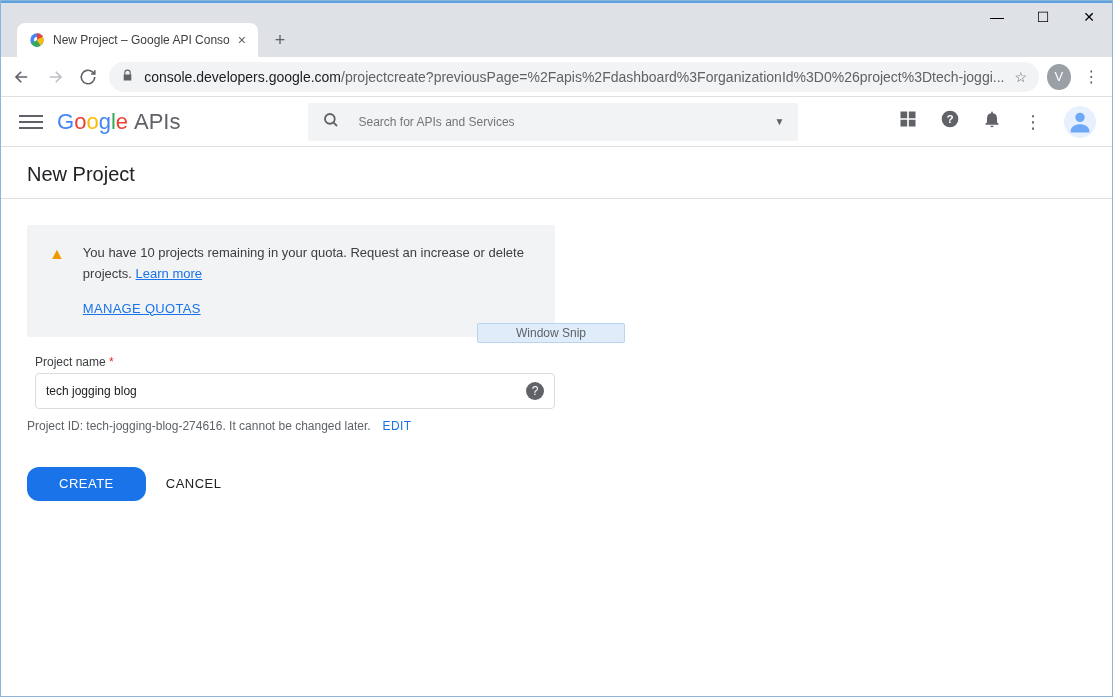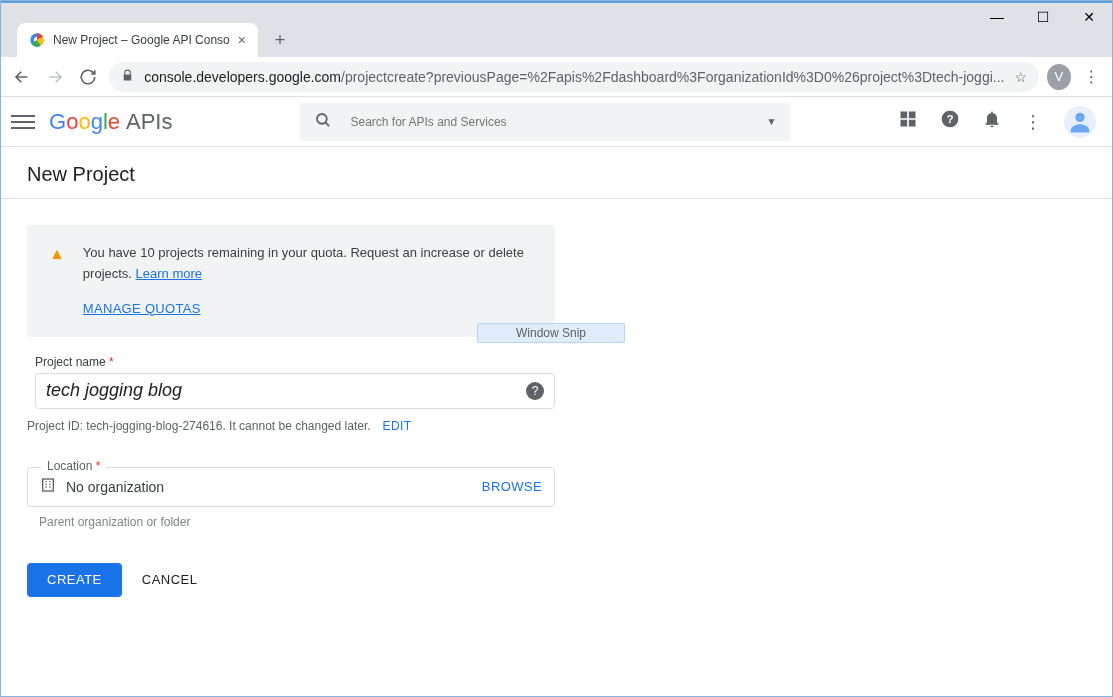--- a/index.html
+++ b/index.html
@@ -21,21 +21,21 @@
   .omnibox { flex: 1; height: 30px; background: #f1f3f4; border-radius: 15px; display: flex; align-items: center; padding: 0 12px; font-size: 14px; color: #202124; }
   .lock { margin-right: 10px; color: #5f6368; font-size: 12px; }
   .url-text { flex: 1; text-align: left; white-space: nowrap; overflow: hidden; text-overflow: ellipsis; }
   .url-host { color: #202124; }
   .url-path { color: #5f6368; }
   .star { margin-left: 10px; color: #5f6368; cursor: pointer; }
   .avatar-small { width: 26px; height: 26px; border-radius: 50%; background: #9aa0a6; color: #fff; display: flex; align-items: center; justify-content: center; font-size: 13px; }
   .menu-dots { width: 28px; display: flex; align-items: center; justify-content: center; font-size: 16px; color: #5f6368; cursor: pointer; }
 
   
-  .gapi-header { height: 50px; display: flex; align-items: center; padding: 0 16px 0 10px; border-bottom: 1px solid #e0e0e0; }
+  .gapi-header { height: 50px; display: flex; align-items: center; padding: 0 16px 0 18px; border-bottom: 1px solid #e0e0e0; }
   .hamburger { width: 24px; height: 24px; display: flex; flex-direction: column; justify-content: center; gap: 4px; cursor: pointer; margin-right: 14px; }
   .hamburger span { height: 2px; background: #5f6368; }
   .logo { font-size: 22px; display: flex; align-items: center; gap: 4px; }
   .logo-apis { color: #5f6368; font-weight: 400; margin-left: 2px; }
   .searchbox { background: #f1f3f4; height: 38px; margin-left: 128px; width: 490px; display: flex; align-items: center; padding: 0 14px; border-radius: 2px; }
   .searchbox input { border: none; background: transparent; font-size: 12px; color: #5f6368; flex: 1; outline: none; }
   .search-icon { color: #5f6368; margin-right: 18px; }
   .dropdown-caret { color: #5f6368; font-size: 10px; cursor: pointer; }
   .hdr-right { margin-left: auto; display: flex; align-items: center; gap: 22px; }
   .hdr-icon { color: #5f6368; cursor: pointer; font-size: 18px; }
@@ -51,37 +51,37 @@
   .quota-text { font-size: 13px; color: #3c4043; line-height: 1.6; }
   .quota-text a { color: #1a73e8; }
   .manage-quotas { color: #1a73e8; font-size: 13px; font-weight: 500; text-decoration: underline; margin-top: 16px; display: inline-block; cursor: pointer; letter-spacing: 0.3px; }
 
   .snip-label { position: absolute; bottom: -6px; right: -70px; background: #dfecf9; border: 1px solid #b8d4f0; padding: 2px 38px; font-size: 12px; color: #5f6368; border-radius: 2px; }
 
   .field { margin-top: 18px; margin-left: 8px; }
   .field-label { font-size: 12px; color: #3c4043; margin-bottom: 4px; display: block; }
   .field-label .req { color: #d93025; }
   .input-wrap { border: 1px solid #dadce0; border-radius: 4px; height: 36px; display: flex; align-items: center; padding: 0 10px; }
-  .input-wrap input { border: none; flex: 1; font-size: 18px; outline: none; color: #202124; font-style: italic; }
+  .input-wrap input { border: none; flex: 1; font-size: 12px; outline: none; color: #202124; }
   .help-circle { width: 18px; height: 18px; border-radius: 50%; background: #5f6368; color: #fff; font-size: 12px; display: flex; align-items: center; justify-content: center; cursor: pointer; }
 
   .project-id-row { margin-top: 10px; font-size: 12px; color: #5f6368; display: flex; align-items: center; gap: 12px; }
   .edit-link { color: #1a73e8; font-weight: 500; cursor: pointer; letter-spacing: 0.4px; }
 
   .location-field { margin-top: 34px; position: relative; }
   .location-legend { position: absolute; top: -8px; left: 14px; background: #fff; padding: 0 6px; font-size: 12px; color: #5f6368; }
   .location-legend .req { color: #d93025; }
   .location-box { border: 1px solid #dadce0; border-radius: 4px; height: 40px; display: flex; align-items: center; padding: 0 12px; }
   .org-icon { color: #5f6368; margin-right: 10px; font-size: 16px; }
   .location-value { flex: 1; font-size: 14px; color: #3c4043; }
   .browse-link { color: #1a73e8; font-size: 13px; font-weight: 500; cursor: pointer; letter-spacing: 0.4px; }
   .location-hint { font-size: 12px; color: #80868b; margin-top: 8px; padding-left: 12px; }
 
   .actions { margin-top: 34px; display: flex; gap: 20px; align-items: center; }
-  .btn-create { background: #1a73e8; color: #fff; border: none; border-radius: 4px; height: 34px; padding: 0 20px; font-size: 13px; font-weight: 500; letter-spacing: 0.5px; cursor: pointer; }
+  .btn-create { background: #1a73e8; color: #fff; border: none; border-radius: 12px; height: 34px; padding: 0 32px; font-size: 13px; font-weight: 500; letter-spacing: 0.5px; cursor: pointer; }
   .btn-cancel { background: none; border: none; color: #202124; font-size: 13px; font-weight: 500; letter-spacing: 0.5px; cursor: pointer; }
 
   .google-logo-text { font-weight: 500; font-size: 22px; }
   .g-b { color: #4285f4; } .g-r { color: #ea4335; } .g-y { color: #fbbc05; } .g-g { color: #34a853; }
 </style>
 </head>
 <body>
 
 <div class="titlebar">
   <div class="tab">
@@ -203,32 +203,18 @@
       <input type="text" value="tech jogging blog" style="">
       <span class="help-circle">?</span>
     </div>
   </div>
 
   <div class="project-id-row">
     <span>Project ID: tech-jogging-blog-274616. It cannot be changed later.</span>
     <span class="edit-link">EDIT</span>
   </div>
 
-  <div class="location-field">
-    <span class="location-legend"><span>Location</span> <span class="req">*</span></span>
-    <div class="location-box">
-      <span class="org-icon">
-        <svg width="16" height="16" viewBox="0 0 24 24" fill="none" stroke="#5f6368" stroke-width="2">
-            <rect x="4" y="3" width="16" height="18"></rect>
-            <path d="M8 7h2M8 11h2M8 15h2M14 7h2M14 11h2M14 15h2"></path>
-          </svg>
-      </span>
-      <span class="location-value">No organization</span>
-      <span class="browse-link">BROWSE</span>
-    </div>
-    <div class="location-hint">Parent organization or folder</div>
-  </div>
 
   <div class="actions">
     <button class="btn-create">CREATE</button>
     <button class="btn-cancel">CANCEL</button>
   </div>
 </div>
 
 </body></html>

